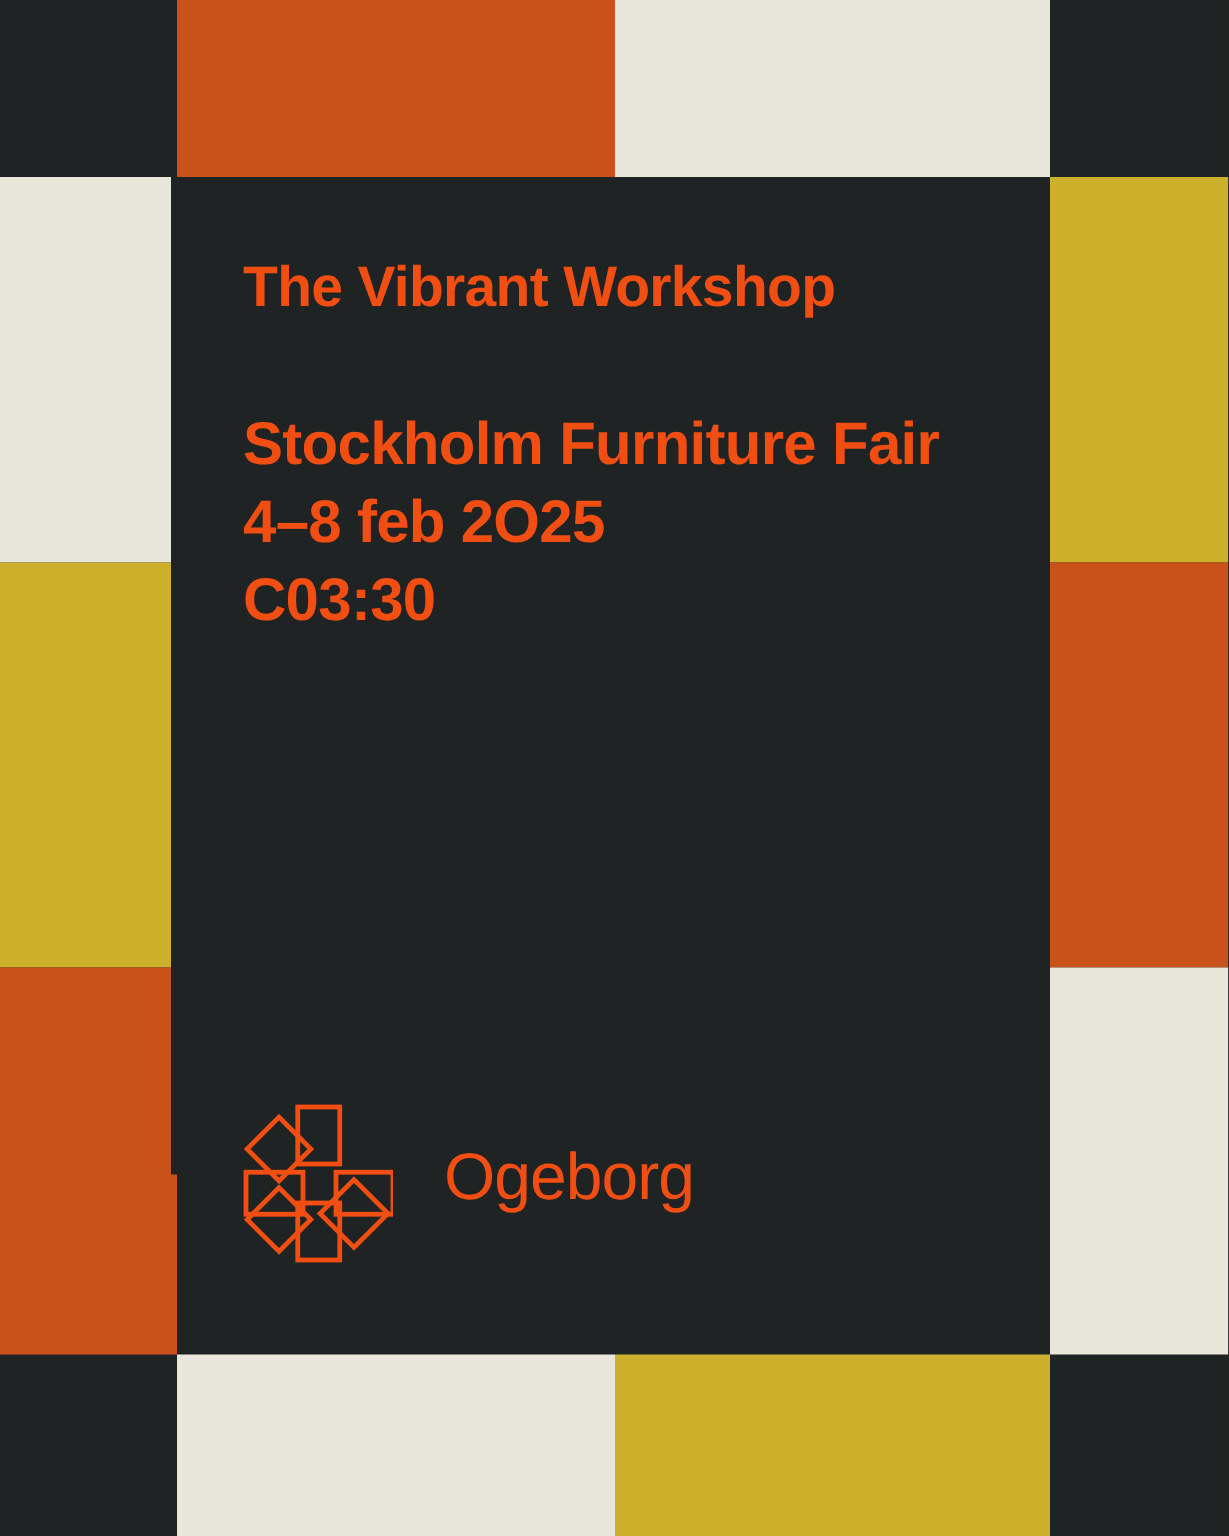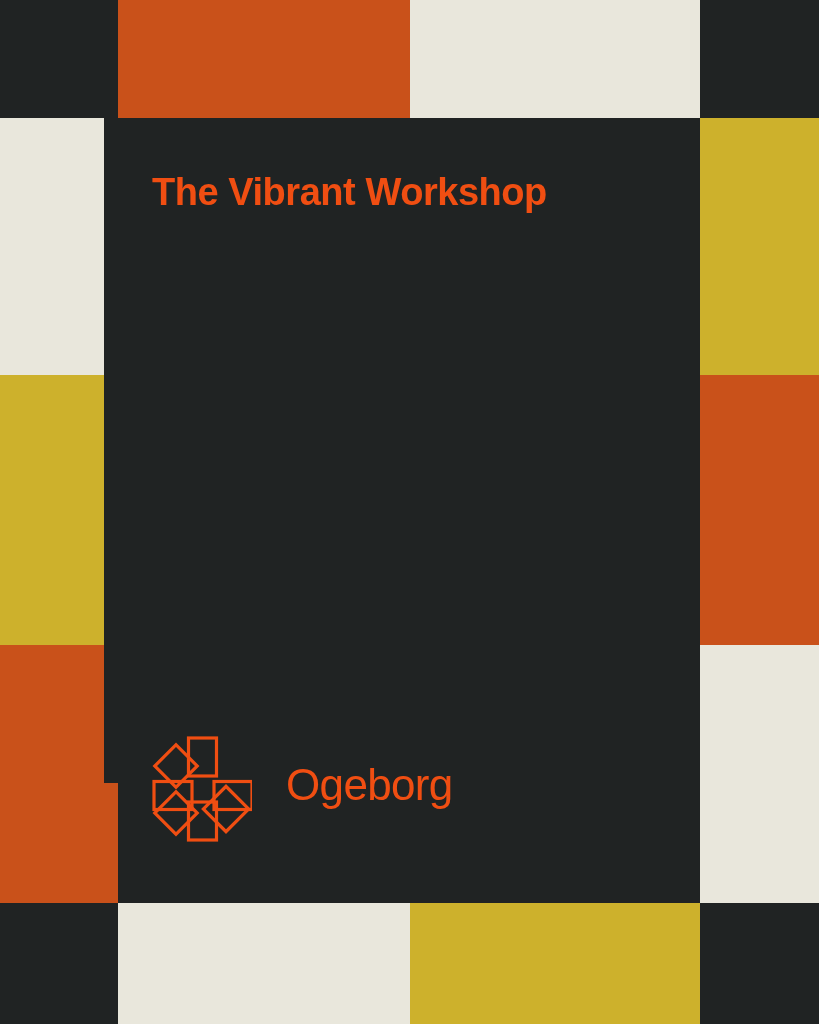--- a/index.html
+++ b/index.html
@@ -39,21 +39,21 @@
   .b-right-orange { left: 700px; top: 375px; width: 119px; height: 270px; background: var(--orange); }
   .b-right-cream  { left: 700px; top: 645px; width: 119px; height: 258px; background: var(--cream); }
 
   
   .b-bot-cream   { left: 118px; top: 903px; width: 292px; height: 121px; background: var(--cream); }
   .b-bot-yellow  { left: 410px; top: 903px; width: 290px; height: 121px; background: var(--yellow); }
 
   
   #panel {
     position: absolute;
-    left: 104px;
+    left: 114px;
     top: 118px;
     width: 582px;
     height: 665px;
     background: var(--dark);
   }
 
   
   .headline, .detail-line {
     position: absolute;
     color: var(--text-orange);
@@ -129,20 +129,25 @@
   <div class="block b-right-yellow"></div>
   <div class="block b-right-orange"></div>
   <div class="block b-right-cream"></div>
   <div class="block b-bot-cream"></div>
   <div class="block b-bot-yellow"></div>
 
   <div id="panel">
 
     <div class="headline">The Vibrant Workshop</div>
 
+    <div id="detail-block">
+      <span class="detail-line">Stockholm Furniture Fair</span>
+      <span class="detail-line">4–8 feb 2O25</span>
+      <span class="detail-line">C03:30</span>
+    </div>
 
     <div id="logo-lockup">
       <svg id="logo-mark" viewBox="0 0 100 106">
         <g fill="none" stroke="#F04E12" stroke-width="3.2">
 
           <rect x="36.5" y="2" width="28" height="38"></rect>
 
           <rect x="36.5" y="66" width="28" height="38"></rect>
 
           <rect x="2" y="45.5" width="38" height="28"></rect>

